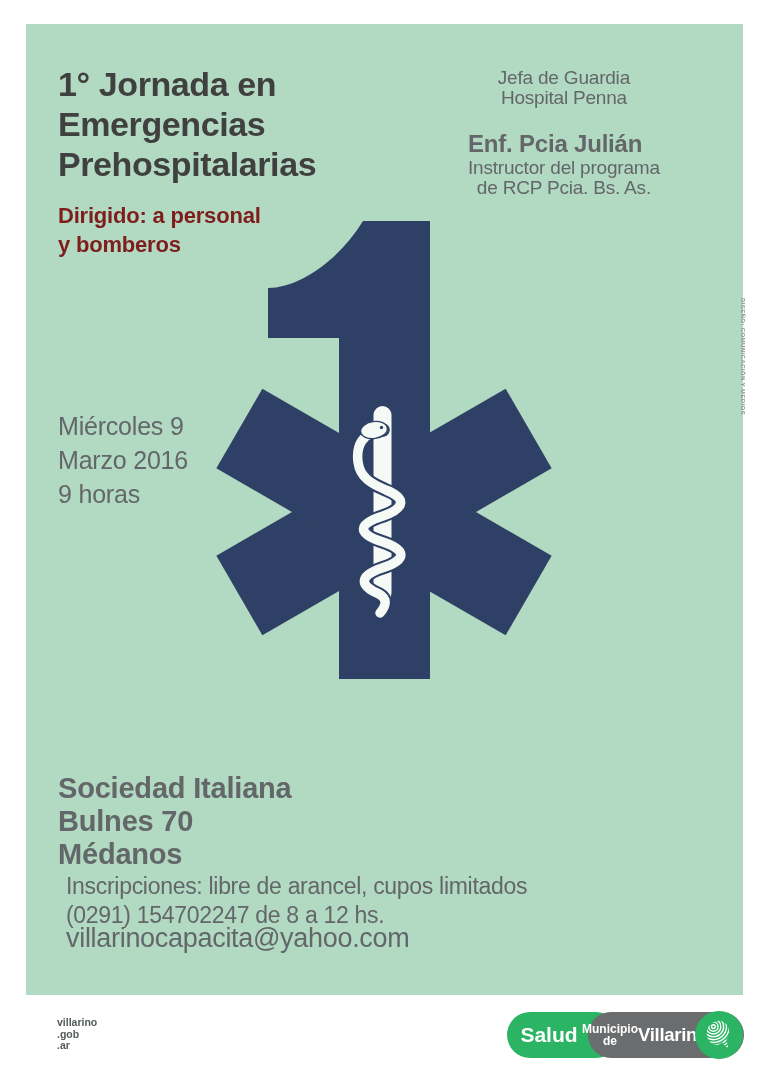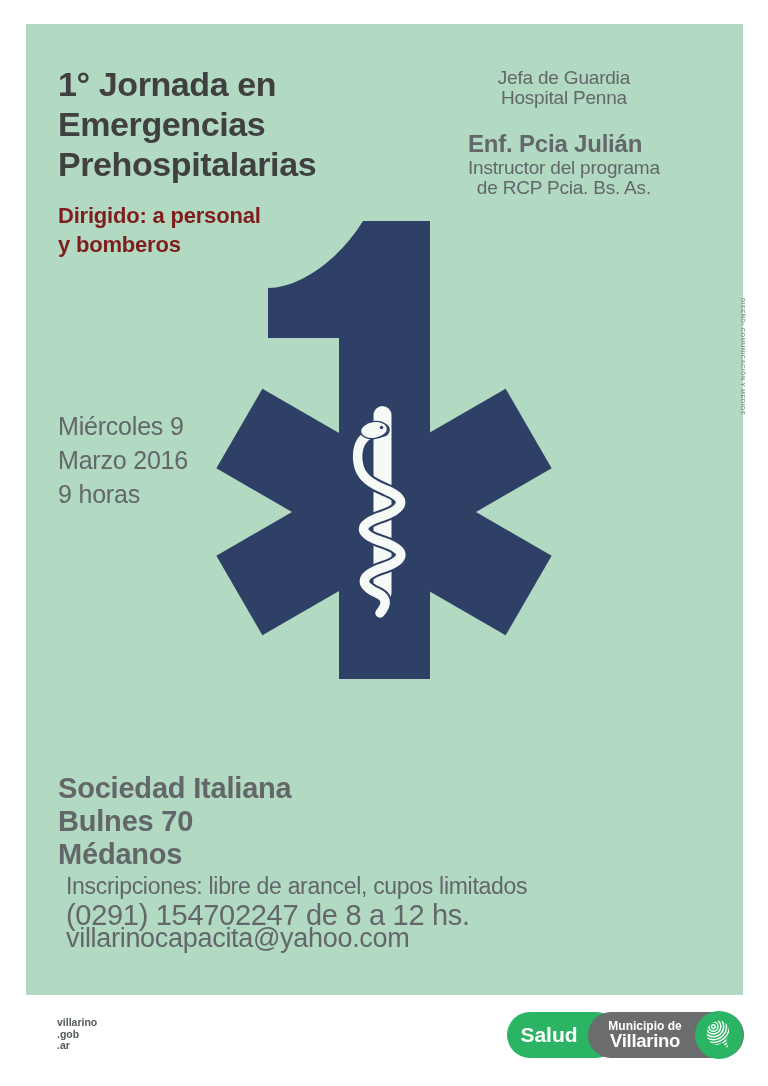--- a/index.html
+++ b/index.html
@@ -20,21 +20,21 @@
   .speakers{left:442px;top:44px;color:#63676a;letter-spacing:-0.2px;}
   .speaker-name{font-weight:bold;font-size:24px;line-height:29px;}
   .speaker-role{font-size:19px;line-height:19.5px;font-weight:normal;text-align:center;}
   .speaker2{margin-top:22px;}
   .schedule{left:32px;top:377px;color:#63676a;font-weight:normal;
             font-size:25px;line-height:34px;letter-spacing:-0.2px;margin-top:8px;}
   .venue{left:32px;top:748px;color:#63676a;font-weight:bold;
          font-size:29px;line-height:33px;letter-spacing:-0.2px;}
   .registration{left:32px;top:850px;color:#63676a;font-weight:normal;letter-spacing:-0.3px;margin-left:8px;}
   .reg1{font-size:23px;line-height:24px;margin-bottom:6px;}
-  .reg2{font-size:29px;line-height:23px;}
+  .reg2{font-size:23px;line-height:23px;}
   .reg3{font-size:27px;line-height:23px;}
   
   .emblem{left:184px;top:176px;}
   
   .side-credit{
     position:absolute;left:740px;top:298px;
     writing-mode:vertical-rl;font-size:6px;letter-spacing:0.4px;
     color:#8b9492;font-weight:bold;white-space:nowrap;
   }
   
@@ -42,21 +42,21 @@
            font-weight:bold;font-size:10.5px;line-height:11.5px;}
   .logo{position:absolute;left:507px;top:1012px;width:237px;height:62px;}
   .logo-green-seg{position:absolute;left:0;top:0;width:112px;height:46px;
                   background:#2bb463;border-radius:23px;}
   .logo-gray-seg{position:absolute;left:81px;top:0;width:156px;height:46px;
                  background:#6a6c6e;border-radius:23px;}
   .salud-label{position:absolute;left:0;top:0;width:84px;height:46px;
                display:flex;align-items:center;justify-content:center;
                color:#ffffff;font-weight:bold;font-size:21px;}
   .muni-text{position:absolute;left:92px;top:0;width:92px;height:46px;
-             display:flex;flex-direction:column;align-items:center;justify-content:center;
+             display:flex;flex-direction:row;align-items:center;justify-content:center;
              color:#ffffff;font-weight:bold;text-align:center;}
   .muni-small{font-size:12px;line-height:12px;}
   .muni-large{font-size:18.5px;line-height:18px;letter-spacing:-0.3px;}
   .logo-circle{position:absolute;left:188px;top:-1px;width:48px;height:48px;
                border-radius:50%;background:#2bb463;
                display:flex;align-items:center;justify-content:center;}
 </style>
 </head>
 <body>
 

